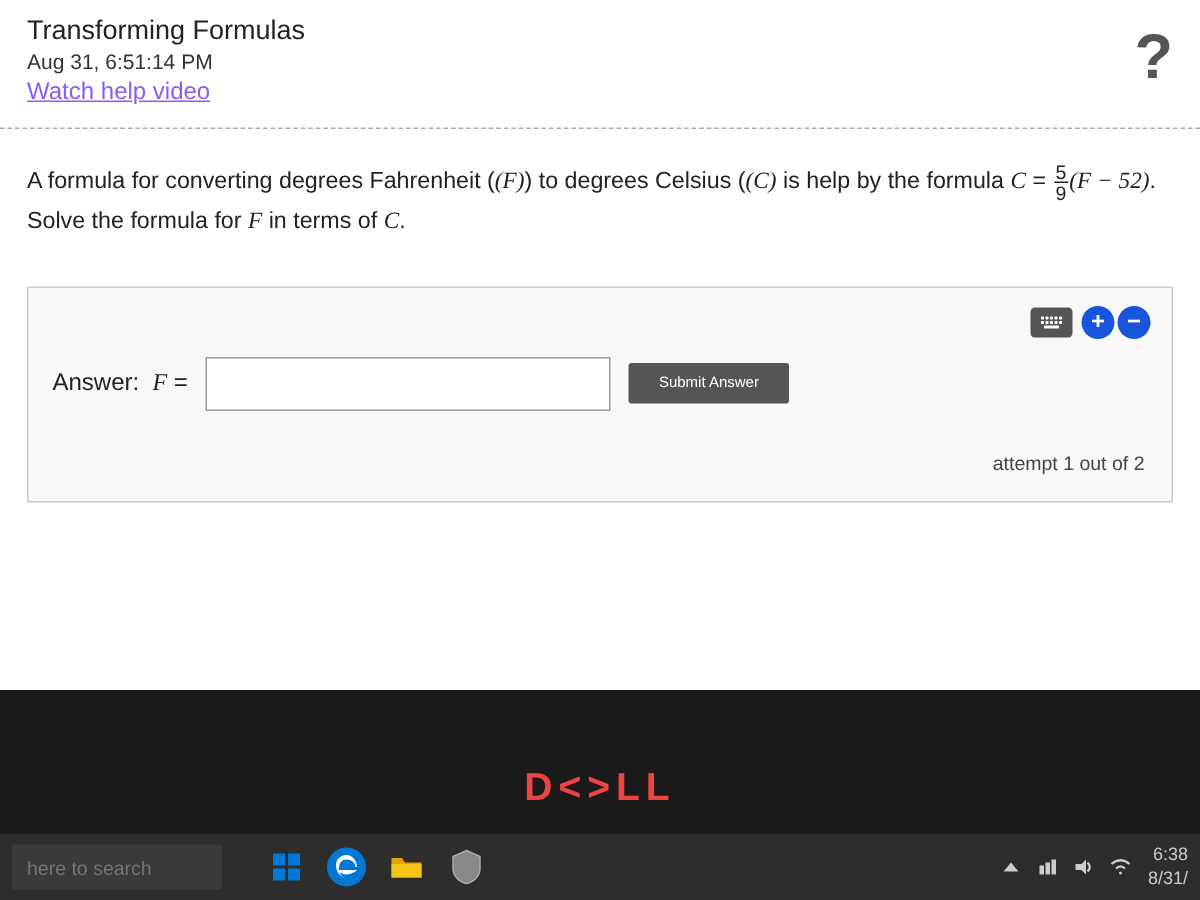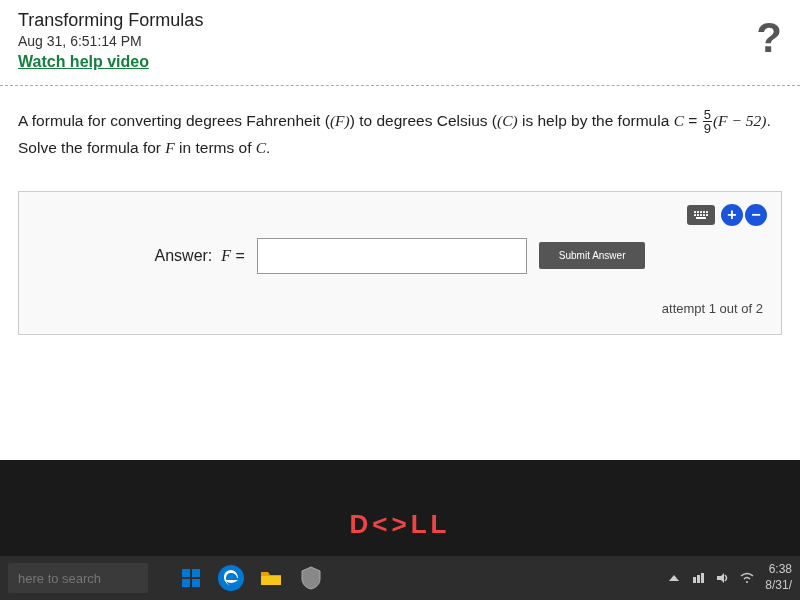--- a/index.html
+++ b/index.html
@@ -34,22 +34,22 @@
 
     .timestamp {
       font-size: 14px;
       color: #333;
       font-family: Arial, sans-serif;
       margin-top: 2px;
     }
 
     .watch-help {
       font-size: 16px;
-      font-weight: bold;
-      color: #15803d;
+      font-weight: normal;
+      color: #8b5cf6;
       font-family: Arial, sans-serif;
       margin-top: 4px;
       text-decoration: underline;
       cursor: pointer;
     }
 
     .divider {
       border: none;
       border-top: 1px dashed #aaa;
       margin: 8px 0;
@@ -141,21 +141,20 @@
       align-items: center;
       justify-content: center;
       line-height: 1;
     }
 
     .answer-row {
       display: flex;
       align-items: center;
       gap: 12px;
       margin-top: 28px;
-      justify-content: center;
     }
 
     .answer-label {
       font-size: 16px;
       font-family: Arial, sans-serif;
       color: #222;
       white-space: nowrap;
     }
 
     .answer-input {

